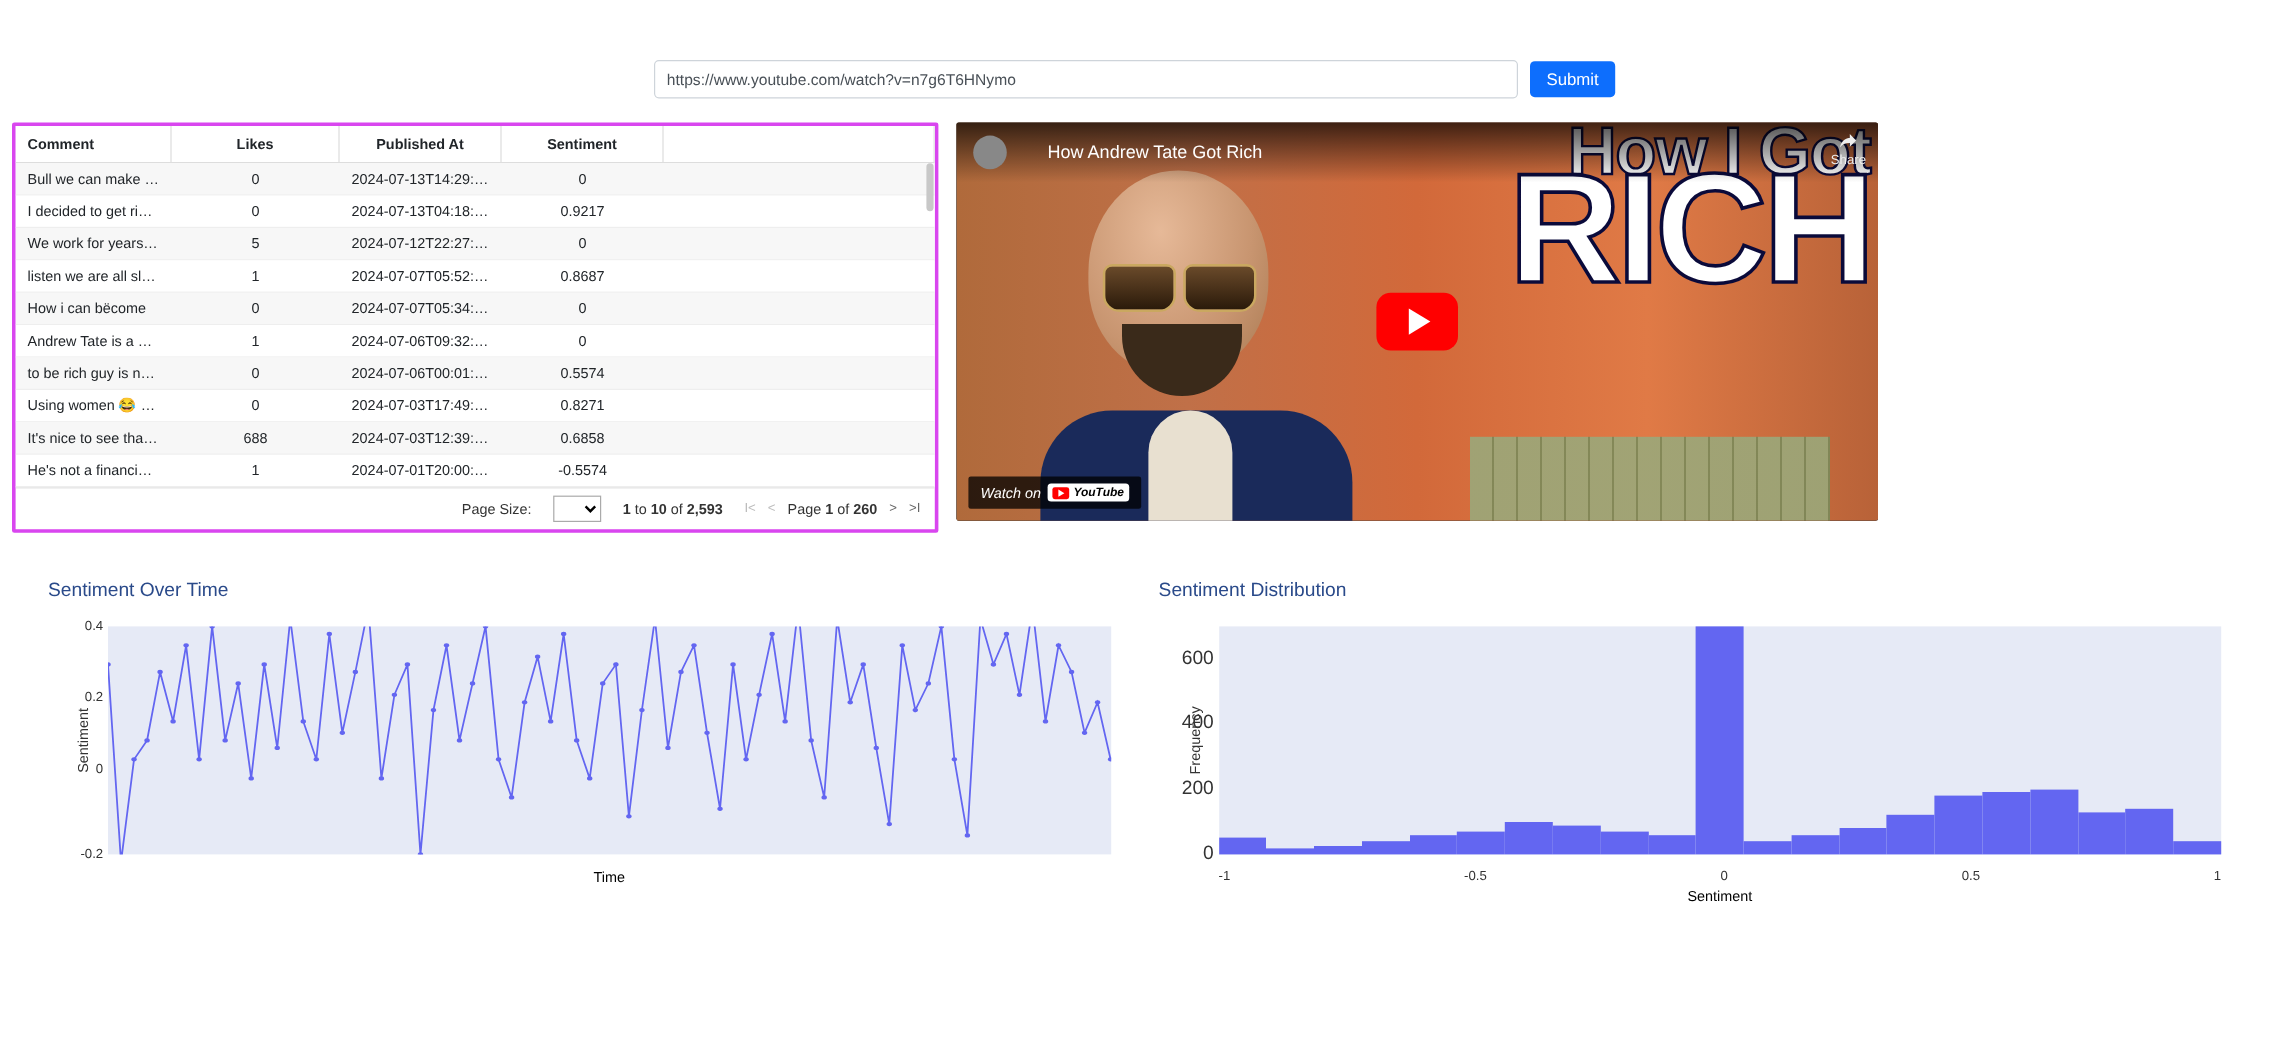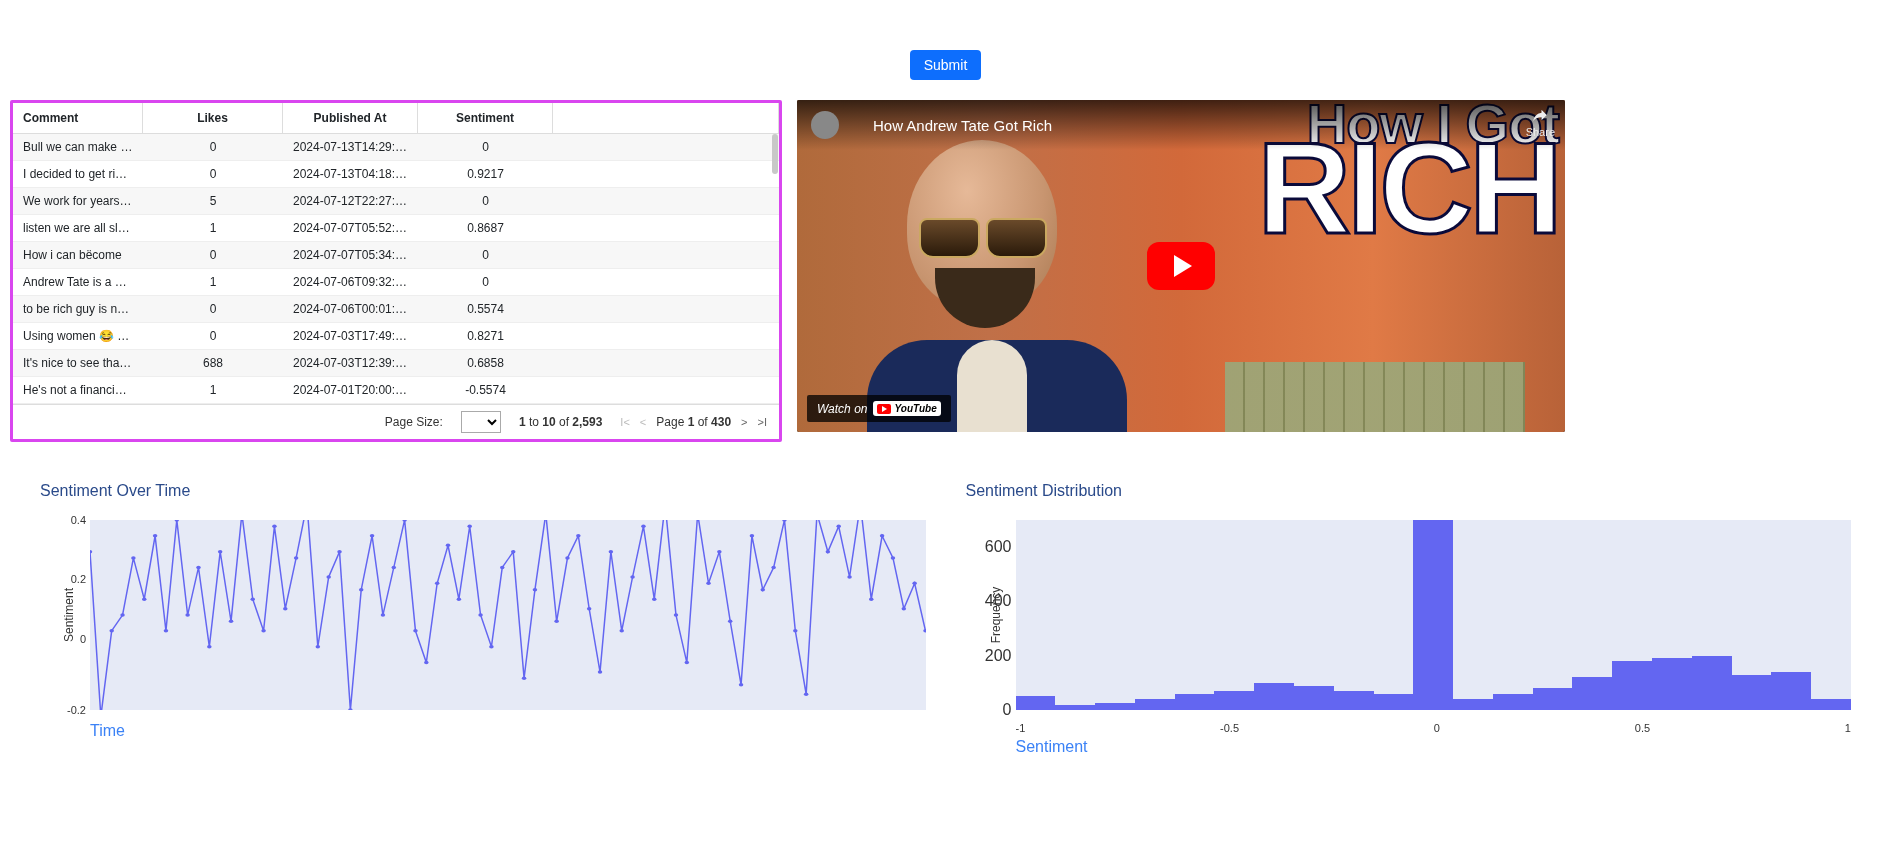--- a/index.html
+++ b/index.html
@@ -299,23 +299,24 @@
 .y-ticks span:first-child { transform: translateY(-50%);}
 .x-ticks {
   display: flex;
   justify-content: space-between;
   margin-left: 50px;
   font-size: 11px;
   color: #333;
   padding-top: 4px;
 }
 .axis-label-x {
+  text-align: center;
   margin-left: 50px;
-  font-size: 16px;
-  color: #3b82f6;
+  font-size: 12px;
+  color: #000000;
   padding-top: 4px;
 }
 svg.line-plot { position: absolute; inset: 0; width: 100%; height: 100%; }
 .bars {
   position: absolute; inset: 0;
   display: flex;
   align-items: flex-end;
 }
 .bars .bar {
   flex: 1;
@@ -332,20 +333,21 @@
 .y-ticks-hist span {
   position: absolute;
   right: 0;
   transform: translateY(50%);
 }
 </style>
 </head>
 <body>
 
 <div class="top-bar">
+  <input class="url-input" type="text" value="https://www.youtube.com/watch?v=n7g6T6HNymo" style="">
   <button class="submit-btn">Submit</button>
 </div>
 
 <div class="main-row">
   <div class="left-col">
     <div class="grid">
       <div class="grid-header-row">
         <div class="cell col-comment">Comment</div>
         <div class="cell col-likes">Likes</div>
         <div class="cell col-pub">Published At</div>
@@ -434,21 +436,21 @@
           <span>of</span>
           <b>2,593</b>
         </span>
         <div class="pager-group">
           <span class="pager-btn disabled">I&lt;</span>
           <span class="pager-btn disabled">&lt;</span>
           <span>
             <span>Page</span>
             <b>1</b>
             <span>of</span>
-            <b>430</b>
+            <b>260</b>
           </span>
           <span class="pager-btn">&gt;</span>
           <span class="pager-btn">&gt;I</span>
         </div>
       </div>
     </div>
   </div>
 
   <div class="right-col">
     <div class="video-panel">

